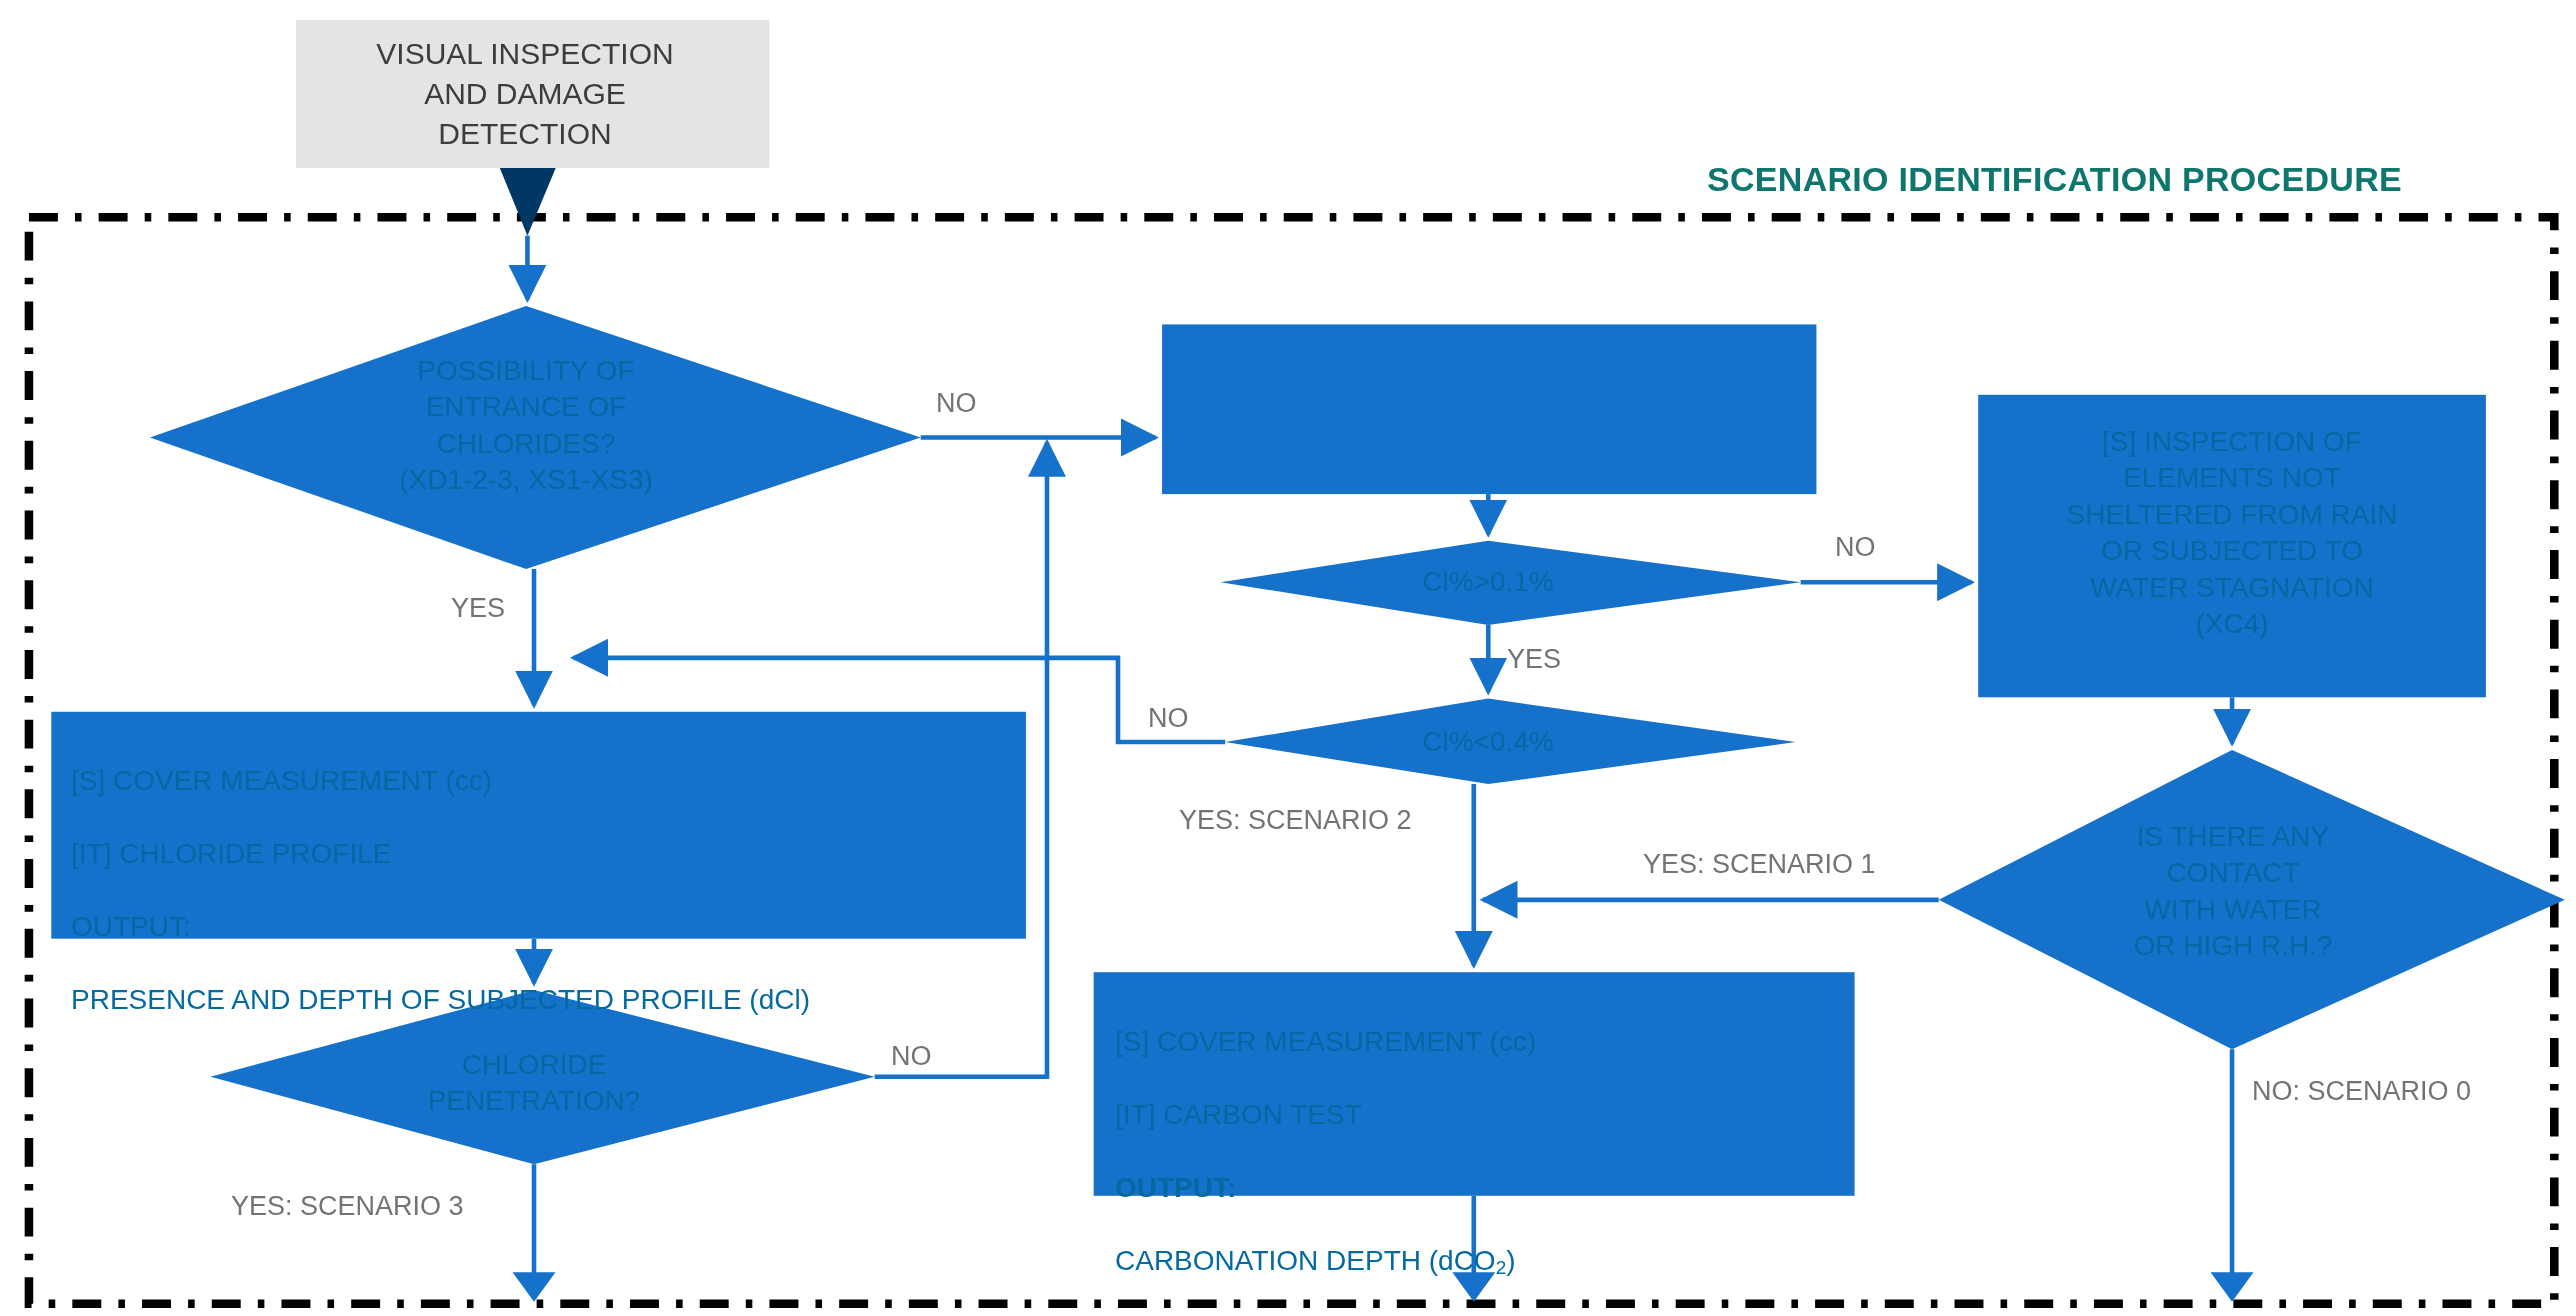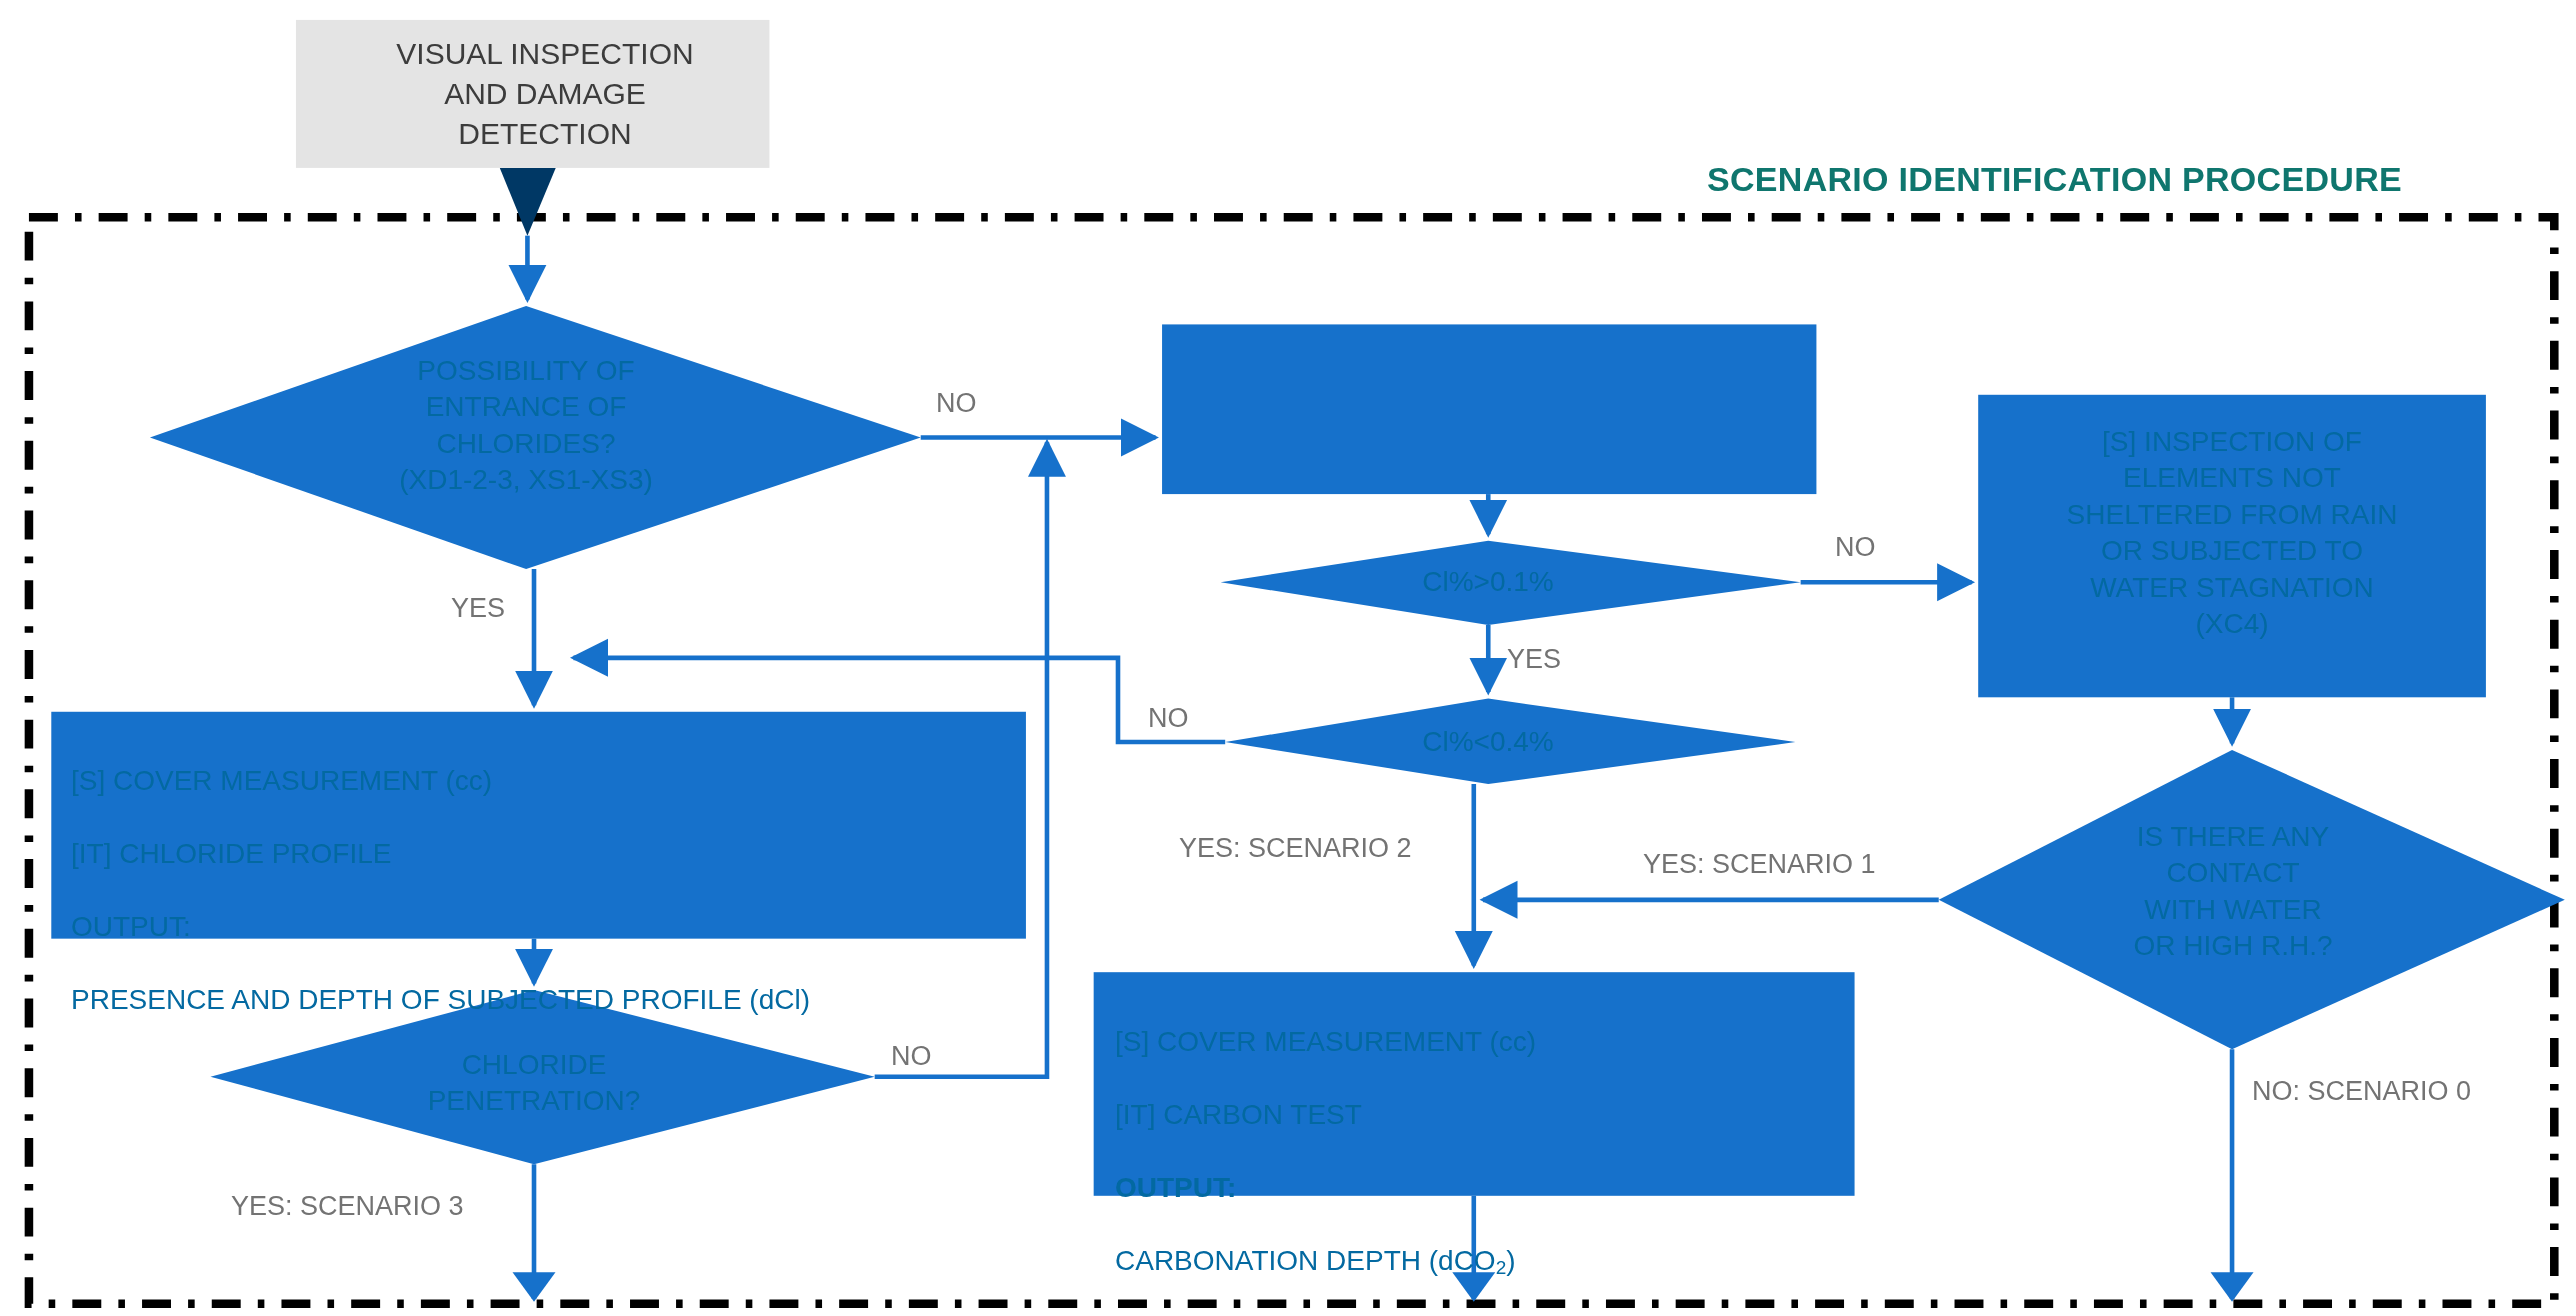--- a/index.html
+++ b/index.html
@@ -133,21 +133,21 @@
       <polyline points="1330,1637 1592,1637 1592,672" marker-end="url(#arrEnd)"></polyline>
 
       <line x1="812" y1="1770" x2="812" y2="1975" marker-end="url(#arrEndThin)"></line>
 
       <line x1="2241" y1="1818" x2="2241" y2="1975" marker-end="url(#arrEndThin)"></line>
     </g>
   </svg>
 
   <div class="title-text" style="left:1707px; top:160px;">SCENARIO IDENTIFICATION PROCEDURE</div>
 
-  <div class="graytext" style="left:308px; top:34px; width:474px;">VISUAL INSPECTION
+  <div class="graytext" style="left:288px; top:34px; width:474px;">VISUAL INSPECTION
 AND DAMAGE
 DETECTION</div>
 
   <div class="nodetext center" style="left:299px; top:353px; width:454px;">POSSIBILITY OF
 ENTRANCE OF
 CHLORIDES?
 (XD1-2-3, XS1-XS3)</div>
 
 
   <div class="nodetext center" style="left:1335px; top:564px; width:306px;">Cl%&gt;0.1%</div>
@@ -186,21 +186,21 @@
   <div class="edgelabel" style="left:936px; top:387px;">NO</div>
 
   <div class="edgelabel" style="left:451px; top:592px;">YES</div>
 
   <div class="edgelabel" style="left:1835px; top:531px;">NO</div>
 
   <div class="edgelabel" style="left:1507px; top:643px;">YES</div>
 
   <div class="edgelabel" style="left:1148px; top:702px;">NO</div>
 
-  <div class="edgelabel" style="left:1179px; top:804px;margin-top:28px;">YES: SCENARIO 2</div>
+  <div class="edgelabel" style="left:1179px; top:804px;">YES: SCENARIO 2</div>
 
   <div class="edgelabel" style="left:1643px; top:848px;">YES: SCENARIO 1</div>
 
   <div class="edgelabel" style="left:2252px; top:1075px;">NO: SCENARIO 0</div>
 
   <div class="edgelabel" style="left:891px; top:1040px;">NO</div>
 
   <div class="edgelabel" style="left:231px; top:1190px;">YES: SCENARIO 3</div>
 
 </div>

